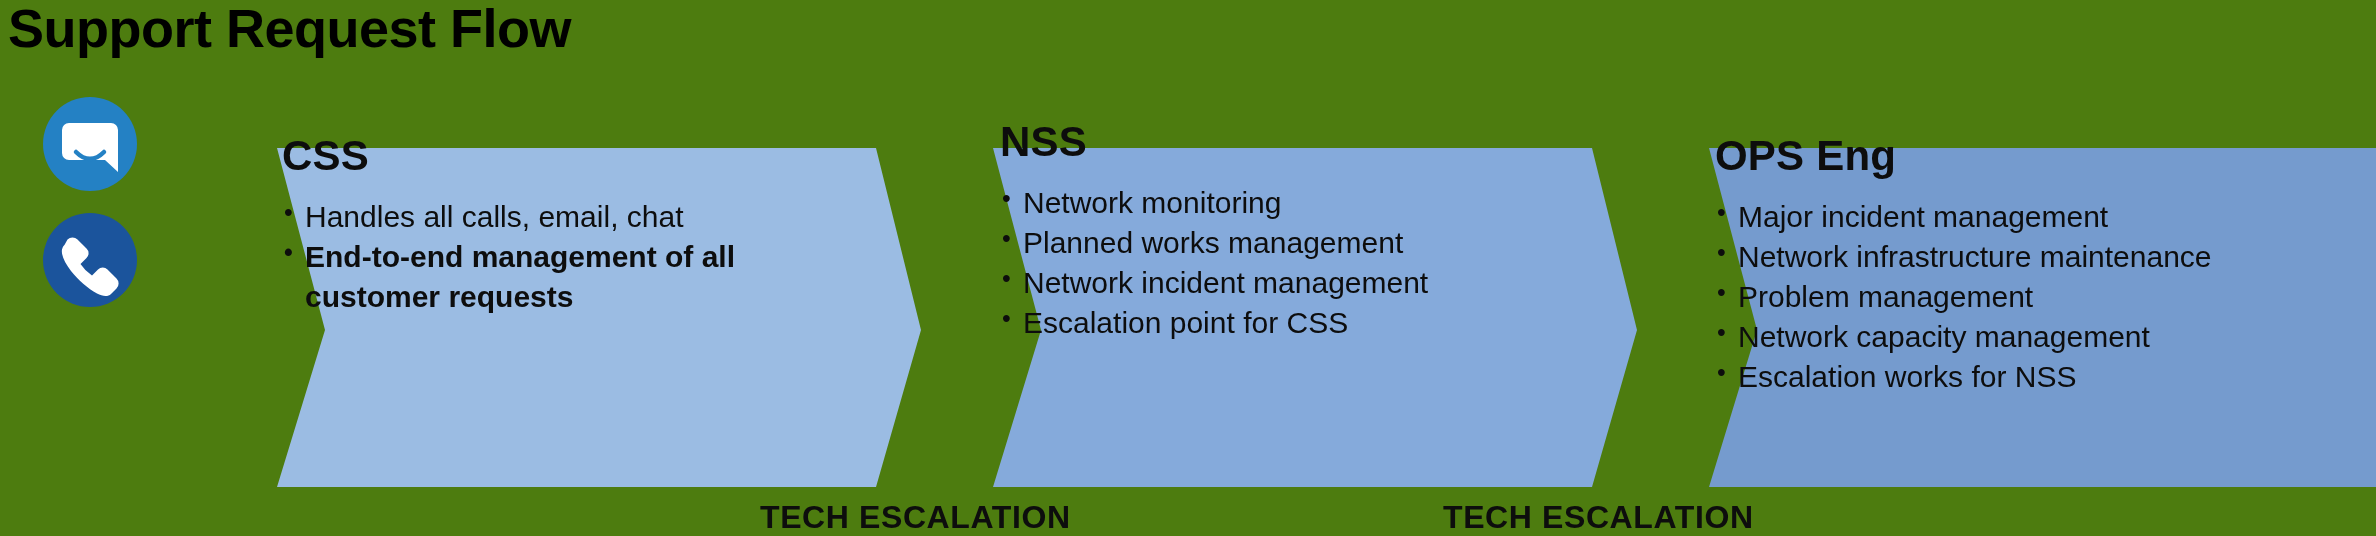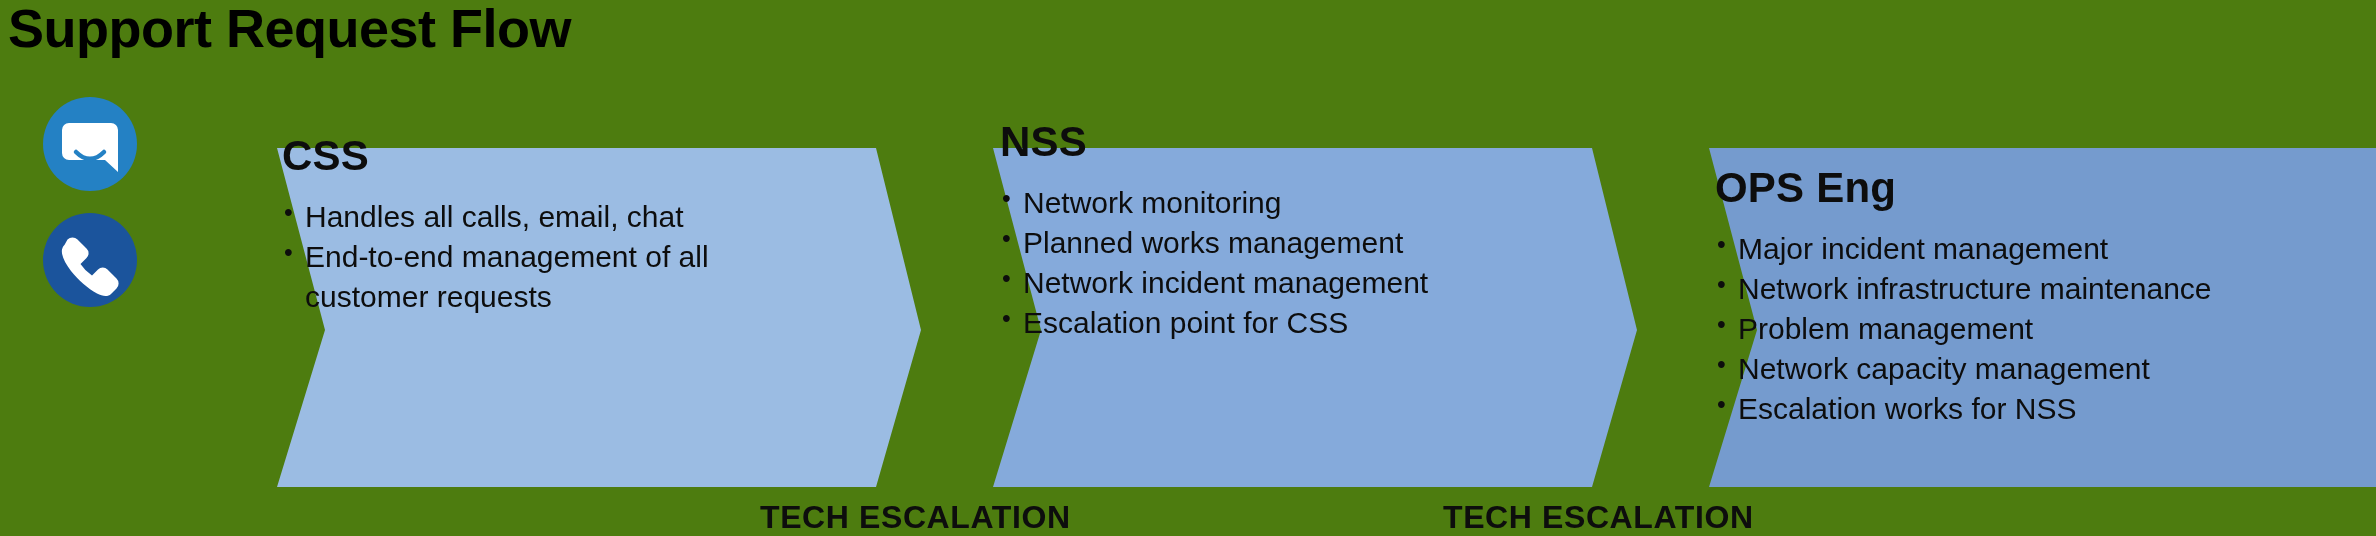--- a/index.html
+++ b/index.html
@@ -64,33 +64,33 @@
     margin-top: 18px;
     font-size: 30px;
     line-height: 1.33;
     font-weight: 400;
   }
   .chev-list li {
     position: relative;
     padding-left: 23px;
     white-space: nowrap;
   }
-  .chev-list li.wrap { white-space: normal; }
+  .chev-list li.wrap { white-space: normal; font-weight: bold; }
   .chev-list li::before {
     content: "\2022";
     position: absolute;
     left: 2px; top: -1px;
     font-size: 25px;
     line-height: 1.33;
   }
 
   
   #block-css  { left: 282px;  top: 133px; width: 520px; }
   #block-nss  { left: 1000px; top: 119px; width: 560px; }
-  #block-ops  { left: 1715px; top: 133px; width: 640px; margin-top: 32px; }
+  #block-ops  { left: 1715px; top: 133px; width: 640px; }
 
   
   .escalation-label {
     position: absolute;
     font-size: 32px;
     font-weight: 700;
     letter-spacing: 0.6px;
     color: #0d0d0d;
     white-space: nowrap;
     top: 499px;

